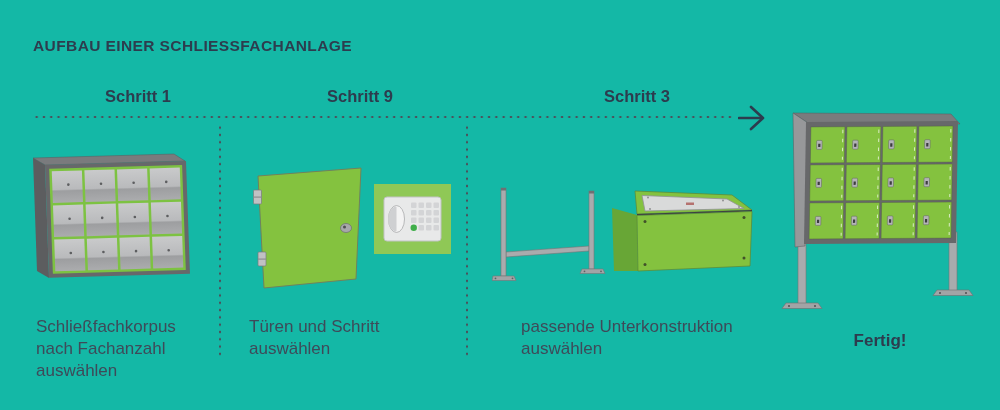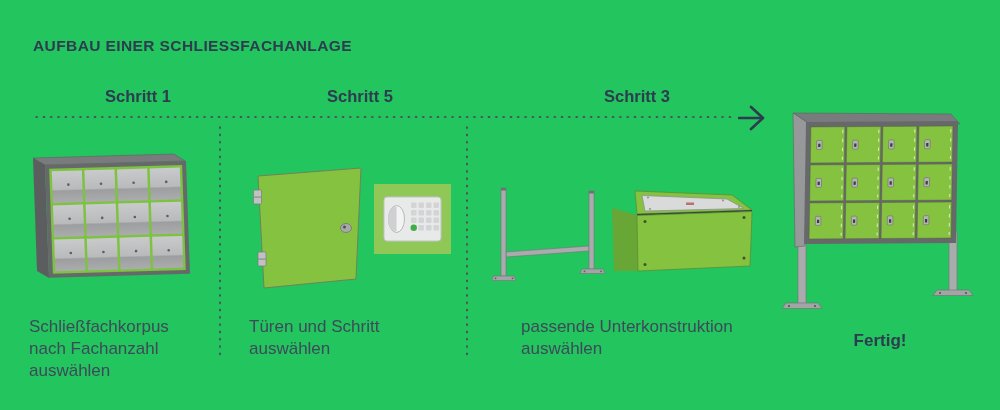--- a/index.html
+++ b/index.html
@@ -2,21 +2,21 @@
 <html style="--heading: #2d3c4e; --body: #3e4a59; --dots: #4b525c; --green: #84c23f; --green-light: #8fc856; --green-dark: #68a636; --green-grid: #7dc242; --frame-gray: #67686a; --frame-top: #7a7b7d; --frame-side: #5c5d5f; --metal-gray: #a9abad; --panel-gray: #e8e9e9; --key-green: #3fae49;"><head>
 <meta charset="utf-8">
 <style>
   html,body{margin:0;padding:0;background:#fff;}
   :root{
     --heading:#2d3c4e; --body:#3e4a59; --dots:#4b525c;
     --green:#84c23f; --green-light:#8fc856; --green-dark:#68a636; --green-grid:#7dc242;
     --frame-gray:#67686a; --frame-top:#7a7b7d; --frame-side:#5c5d5f;
     --metal-gray:#a9abad; --panel-gray:#e8e9e9; --key-green:#3fae49;
   }
-  .canvas{position:relative;width:1000px;height:410px;background:#22c55e;overflow:hidden;
+  .canvas{position:relative;width:1000px;height:410px;background:#14b8a6;overflow:hidden;
           font-family:"Liberation Sans",sans-serif;}
   .title{position:absolute;left:33px;top:37px;font-size:15.5px;font-weight:700;
          letter-spacing:.4px;color:var(--heading);}
   .step-label{position:absolute;top:87px;font-size:16.5px;font-weight:700;color:var(--heading);margin-left:20px;}
   .sl1{left:85px}.sl2{left:307px}.sl3{left:584px}
   .hdots{position:absolute;left:33px;top:115px;width:702px;height:4px;
          background-image:radial-gradient(circle,var(--dots) 1.3px,transparent 1.5px);
          background-size:7.3px 4px;background-repeat:repeat-x;}
   .vdots{position:absolute;top:124px;width:4px;height:234px;
          background-image:radial-gradient(circle,var(--dots) 1.3px,transparent 1.5px);
@@ -25,39 +25,39 @@
   .arrow{position:absolute;left:738px;top:103px;}
   .g{position:absolute;}
   .corpus{left:28px;top:152px}
   .door{left:250px;top:160px}
   .keypad{left:374px;top:184px}
   .stand{left:492px;top:183px}
   .base{left:608px;top:188px}
   .result{left:780px;top:106px}
   .caption{position:absolute;top:316px;font-size:17px;line-height:22px;color:var(--body);
            white-space:pre-line;}
-  .c1{left:29px}.c2{left:249px}.c3{left:521px}
+  .c1{left:36px}.c2{left:249px}.c3{left:521px}
   .fertig{position:absolute;left:780px;top:331px;width:200px;text-align:center;
           font-size:17px;font-weight:700;color:var(--heading);}
   
   .fGreen{fill:var(--green)} .fGreenL{fill:var(--green-light)} .fGreenD{fill:var(--green-dark)}
   .fGrid{fill:var(--green-grid)} .fFrame{fill:var(--frame-gray)} .fTop{fill:var(--frame-top)}
   .fSide{fill:var(--frame-side)} .fMetal{fill:var(--metal-gray);stroke:#747577;stroke-width:.6}
   .fPanel{fill:var(--panel-gray)} .fKey{fill:#d3d4d6} .fKeyG{fill:var(--key-green)}
   .arrowStroke{stroke:var(--heading);stroke-width:2.6;fill:none;stroke-linecap:round;stroke-linejoin:round}
 </style>
 </head>
 <body>
 
 <div class="canvas">
 
   <div class="title">AUFBAU EINER SCHLIESSFACHANLAGE</div>
 
   <div class="step-label sl1">Schritt 1</div>
-  <div class="step-label sl2">Schritt 5</div>
+  <div class="step-label sl2">Schritt 9</div>
   <div class="step-label sl3">Schritt 3</div>
 
   <div class="hdots"></div>
   <div class="vdots v1"></div>
   <div class="vdots v2"></div>
 
   <svg class="arrow" width="32" height="30" viewBox="0 0 32 30">
     <path class="arrowStroke" d="M1,15 L24,15"></path>
     <path class="arrowStroke" d="M13,4 L25,15 L13,26"></path>
   </svg>

